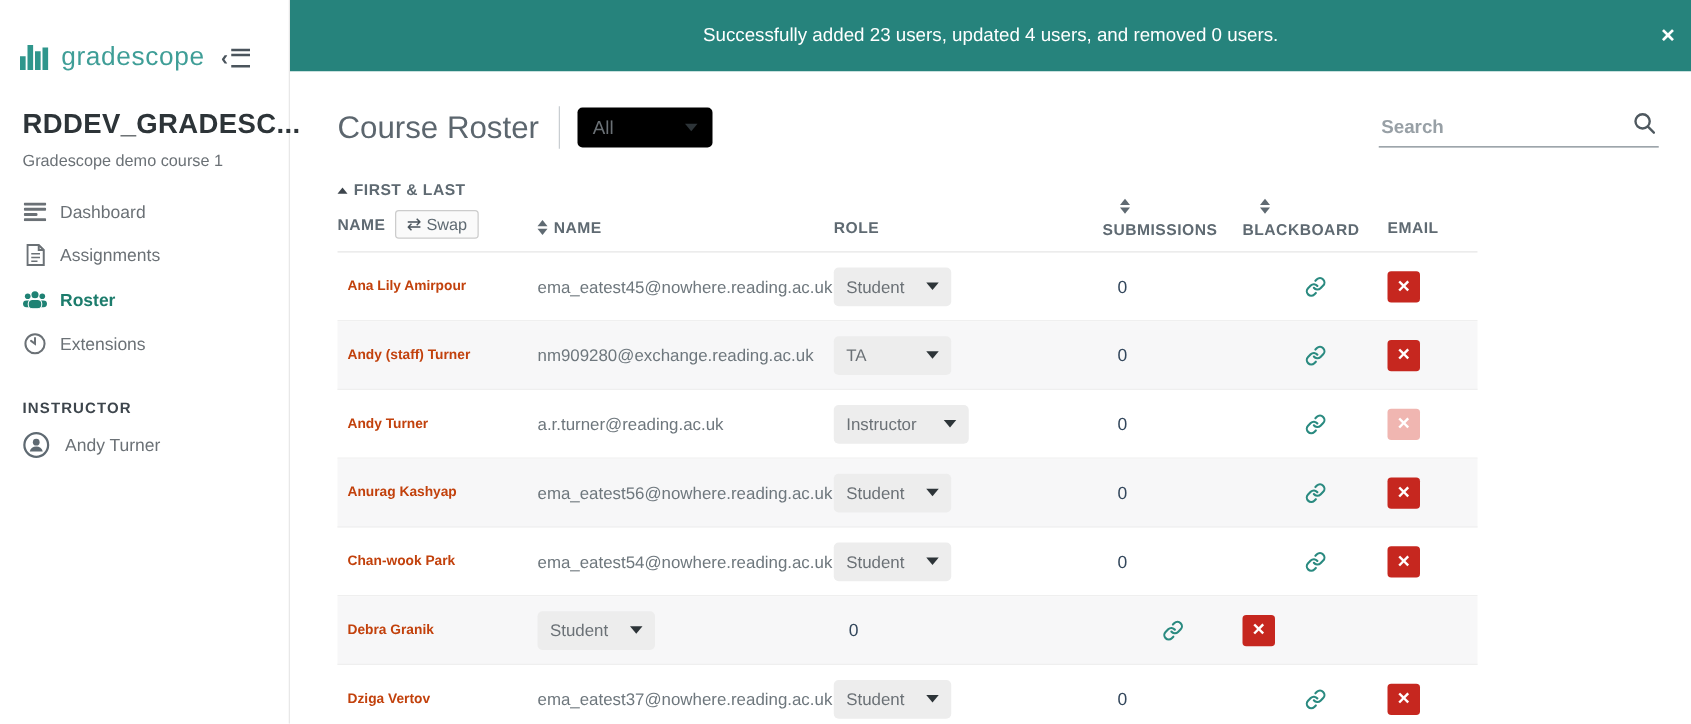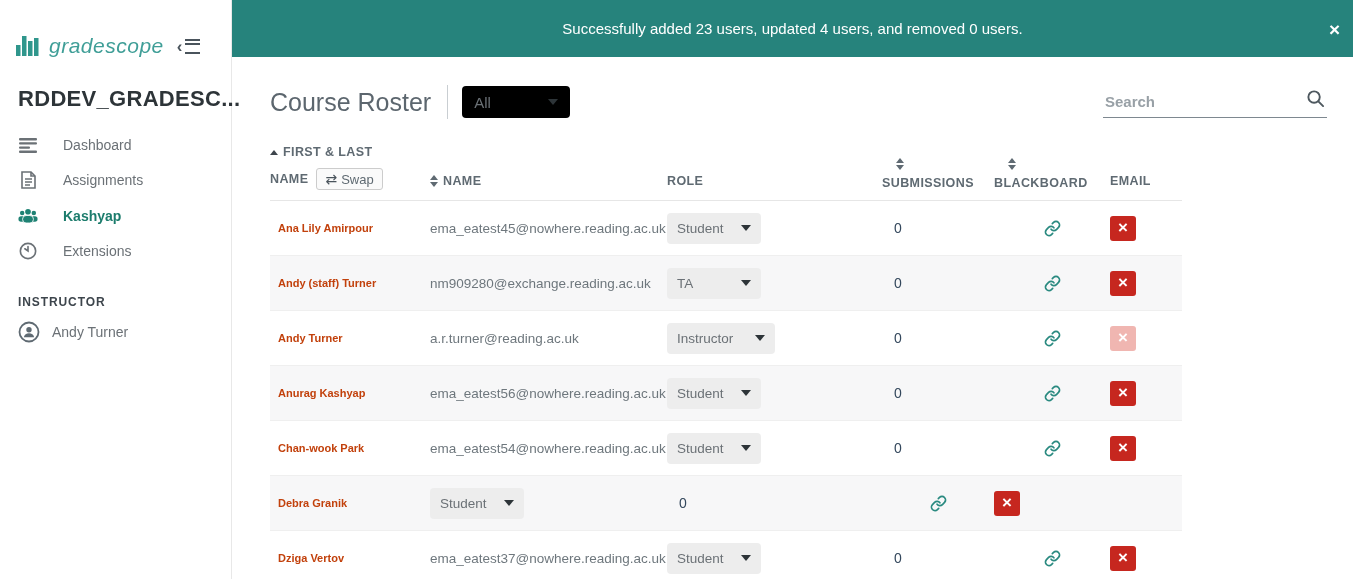--- a/index.html
+++ b/index.html
@@ -6,29 +6,29 @@
   body{
     width:1353px;height:579px;overflow:hidden;background:#fff;
     font-family:"Liberation Sans","DejaVu Sans",sans-serif;
     -webkit-font-smoothing:antialiased;
   }
   .app{display:flex;width:1353px;height:579px;}
 
   
   .sidebar{width:232px;min-width:232px;background:#fff;border-right:1px solid #e8e8e8;box-sizing:border-box;}
   .logo-row{display:flex;align-items:center;gap:9px;padding:34px 14px 0 16px;}
-  .logo-text{color:#3f9e97;font-size:21px;letter-spacing:.5px;font-style:italic;}
+  .logo-text{color:#3f9e97;font-size:21px;letter-spacing:.5px;}
   .collapse-toggle{display:flex;align-items:center;gap:3px;margin-left:4px;cursor:pointer;}
   .chevron-left{color:#4a545c;font-size:17px;font-weight:bold;line-height:1;}
   .hamburger{width:15px;height:11px;border-top:2.5px solid #4a545c;border-bottom:2.5px solid #4a545c;position:relative;}
   .hamburger::after{content:"";position:absolute;left:0;right:0;top:2.2px;height:2.5px;background:#4a545c;}
   .course-code{padding:0 18px;margin-top:28px;font-size:22px;font-weight:bold;color:#2d3438;letter-spacing:.3px;}
   .course-sub{padding:0 18px;margin-top:9px;font-size:13px;color:#6b7176;}
   .nav{margin-top:16px;}
-  .nav-item{display:flex;align-items:center;gap:25px;padding:9px 18px;color:#6b7176;font-size:14px;cursor:pointer;}
+  .nav-item{display:flex;align-items:center;gap:10px;padding:9px 18px;color:#6b7176;font-size:14px;cursor:pointer;}
   .nav-item .ic{width:20px;display:flex;justify-content:center;align-items:center;}
   .nav-item.active{color:#1c7c6c;font-weight:bold;}
   .section-label{margin-top:26px;padding:0 18px;font-size:12px;font-weight:bold;letter-spacing:.9px;color:#3d454c;}
   .instructor-row{display:flex;align-items:center;gap:12px;padding:12px 18px;color:#6b7176;font-size:14px;}
 
   
   .main{flex:1;display:flex;flex-direction:column;min-width:0;}
   .banner{height:57px;min-height:57px;background:#26837c;color:#fff;display:flex;align-items:center;justify-content:center;position:relative;font-size:15px;}
   .banner-close{position:absolute;right:13px;top:50%;transform:translateY(-50%);color:#fff;font-size:19px;font-weight:bold;cursor:pointer;line-height:1;}
   .content{padding:28px 26px 0 38px;}
@@ -91,20 +91,21 @@
         </svg>
       </span>
       <span class="logo-text">gradescope</span>
       <span class="collapse-toggle">
         <span class="chevron-left">‹</span>
         <span class="hamburger"></span>
       </span>
     </div>
 
     <div class="course-code">RDDEV_GRADESC...</div>
+    <div class="course-sub">Gradescope demo course 1</div>
 
     <div class="nav">
       <div class="nav-item">
         <span class="ic">
           <svg width="18" height="15" viewBox="0 0 18 15" fill="#6b7176">
             <rect x="0" y="0" width="18" height="2.4" rx="1"></rect>
             <rect x="0" y="4.2" width="18" height="2.4" rx="1"></rect>
             <rect x="0" y="8.4" width="11" height="2.4" rx="1"></rect>
             <rect x="0" y="12.6" width="18" height="2.4" rx="1"></rect>
           </svg>
@@ -125,21 +126,21 @@
         <span class="ic">
           <svg width="21" height="17" viewBox="0 0 24 19" fill="#1f8274">
             <circle cx="5" cy="6.5" r="2.7"></circle>
             <circle cx="19" cy="6.5" r="2.7"></circle>
             <circle cx="12" cy="5" r="3.4"></circle>
             <rect x="0.5" y="10.5" width="8.5" height="6.5" rx="3.2"></rect>
             <rect x="15" y="10.5" width="8.5" height="6.5" rx="3.2"></rect>
             <rect x="5.5" y="9.5" width="13" height="9" rx="4.2" stroke="#fff" stroke-width="1"></rect>
           </svg>
         </span>
-        <span>Kashyap</span>
+        <span>Roster</span>
       </div>
       <div class="nav-item">
         <span class="ic">
           <svg width="18" height="18" viewBox="0 0 20 20" fill="none" stroke="#6b7176" stroke-width="1.8">
             <circle cx="10" cy="10" r="8.5"></circle>
             <path d="M10 5v5L6.5 7.5" stroke-linecap="round"></path>
           </svg>
         </span>
         <span>Extensions</span>
       </div>

